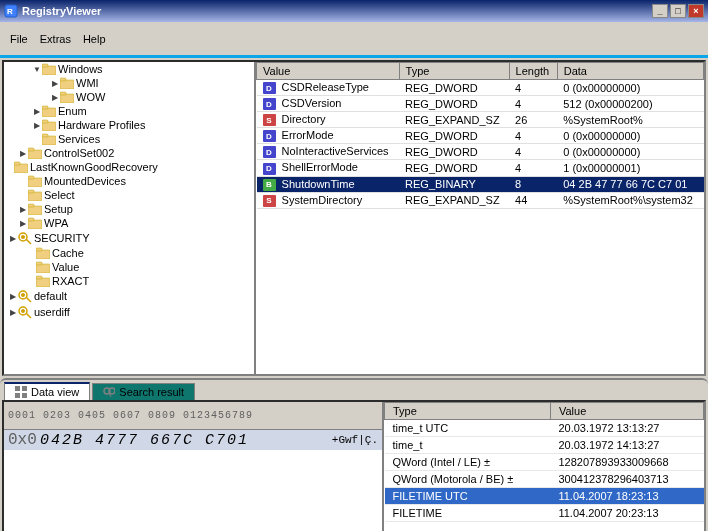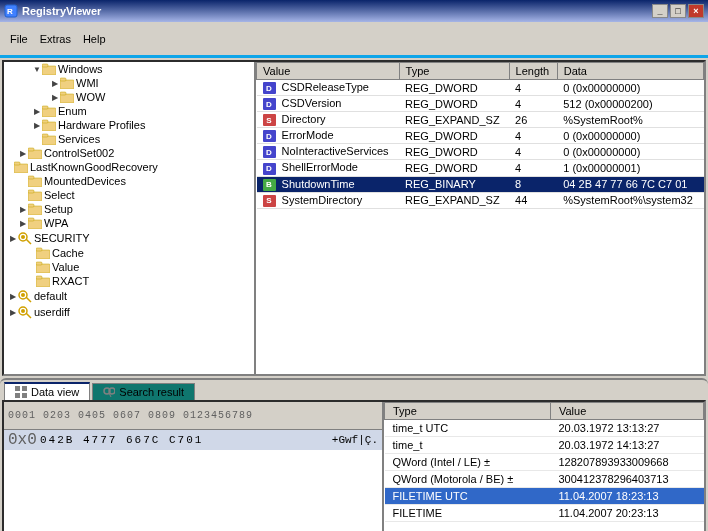--- a/index.html
+++ b/index.html
@@ -421,21 +421,21 @@
 </div>
 
 <div class="bottom-panel">
 
   <div class="hex-panel">
     <div class="hex-header">
       <span style="font-family:'Courier New',monospace;font-size:10px;color:#606060;letter-spacing:1px;">0001 0203 0405 0607 0809  0123456789</span>
     </div>
     <div class="hex-row selected">
       <span class="hex-addr" style="font-family:'Courier New',monospace;color:#606060;font-size:16px;width:32px;">0x0</span>
-      <span class="hex-bytes" style="font-family:'Courier New',monospace;font-size:11px;letter-spacing:2px;">042B 4777 667C C701</span>
+      <span class="hex-bytes" style="font-family:'Courier New',monospace;font-size:15px;letter-spacing:2px;font-style:italic;">042B 4777 667C C701</span>
       <span class="hex-ascii" style="font-family:'Courier New',monospace;font-size:11px;margin-left:8px;">+Gwf|Ç.</span>
     </div>
   </div>
 
   <div class="values-panel">
     <table class="values-table">
       <thead>
         <tr>
           <th>Type</th>
           <th>Value</th>

